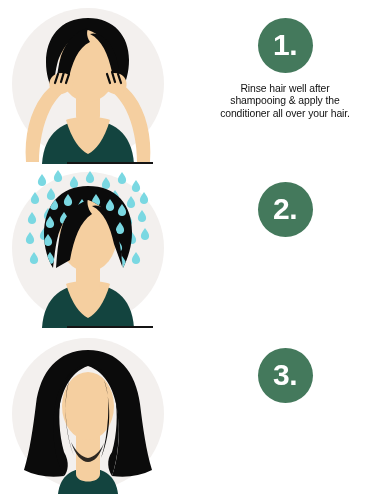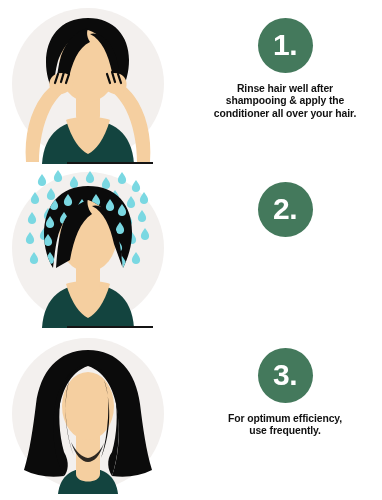--- a/index.html
+++ b/index.html
@@ -79,21 +79,21 @@
     transform: translateY(-1px);
   }
 
   .instr-text {
     margin-top: 10px;
     width: 186px;
     text-align: center;
     color: #111111;
     font-family: "Liberation Sans", sans-serif;
     font-size: 10.4px;
-    font-weight: bold;
+    font-weight: normal;
     line-height: 1.18;
     letter-spacing: -0.1px;
     white-space: pre-line;
   }
 
   .divider {
     position: absolute;
     left: 67px;
     bottom: 2px;
     width: 86px;
@@ -289,19 +289,17 @@
           <path d="M63 108 C68 118 74 123 80 124 C86 123 92 118 96 109
                    C92 122 86 128 80 128 C74 128 67 121 63 108 Z" fill="#0b0b0b" opacity="0.85"></path>
         </g>
       </svg>
     </div>
 
     <div class="instr-wrap">
       <div class="badge">
         <span class="badge-num">3.</span>
       </div>
-      <div class="instr-text">For optimum efficiency,
-use frequently.</div>
     </div>
 
   </div>
 
 </div>
 
 </body></html>

